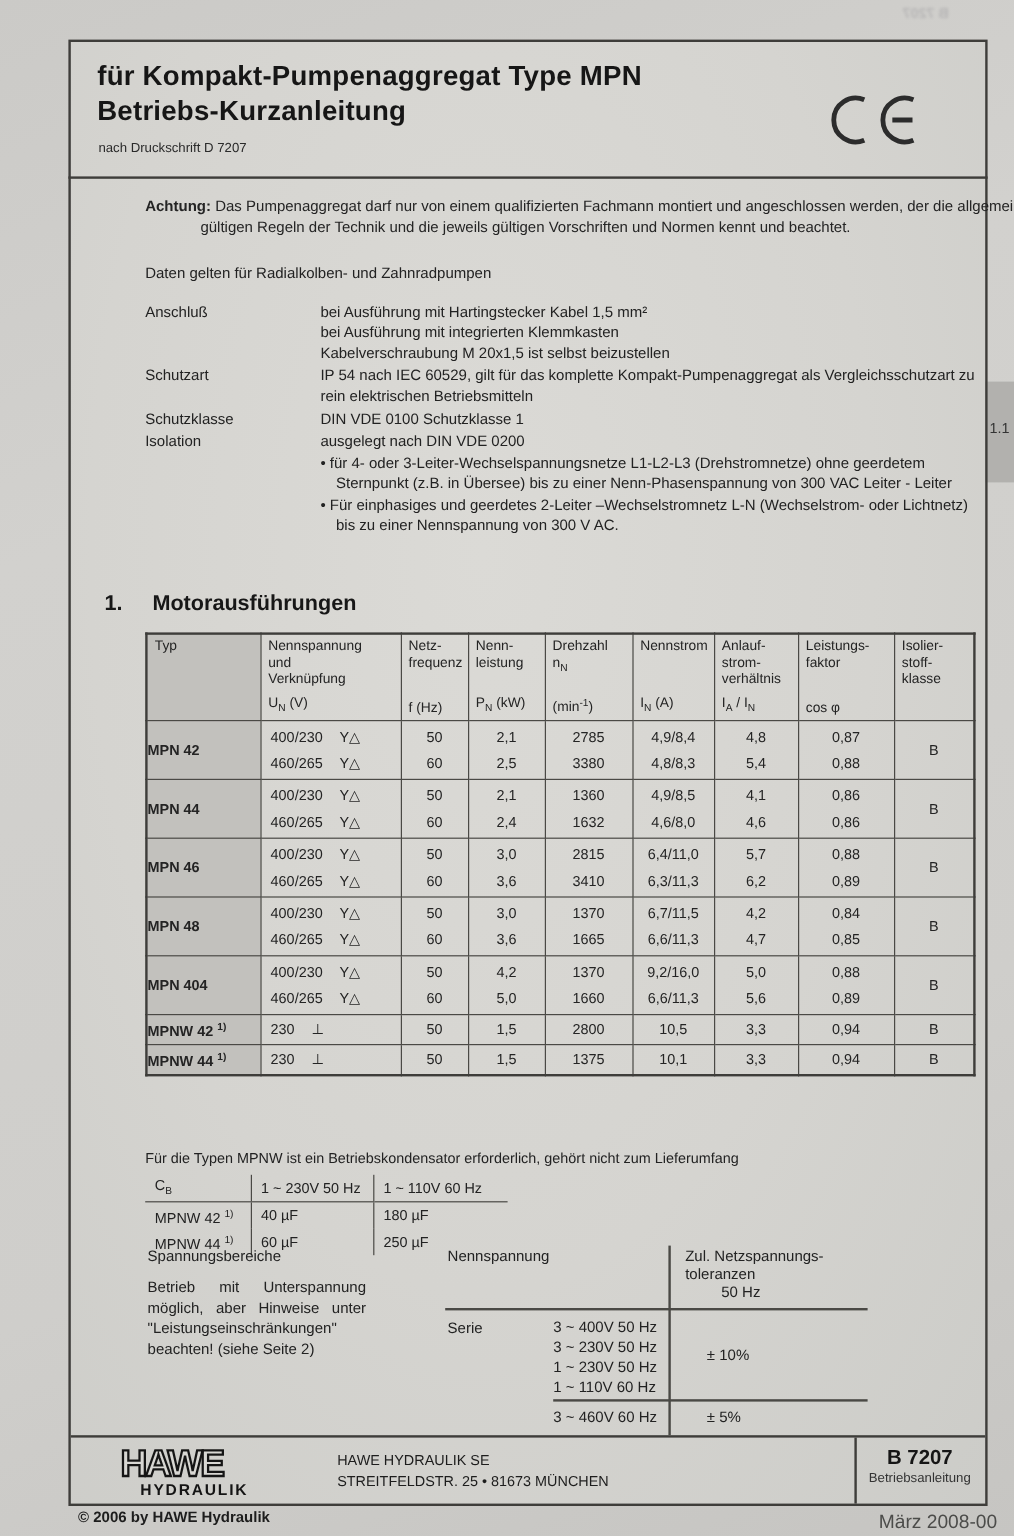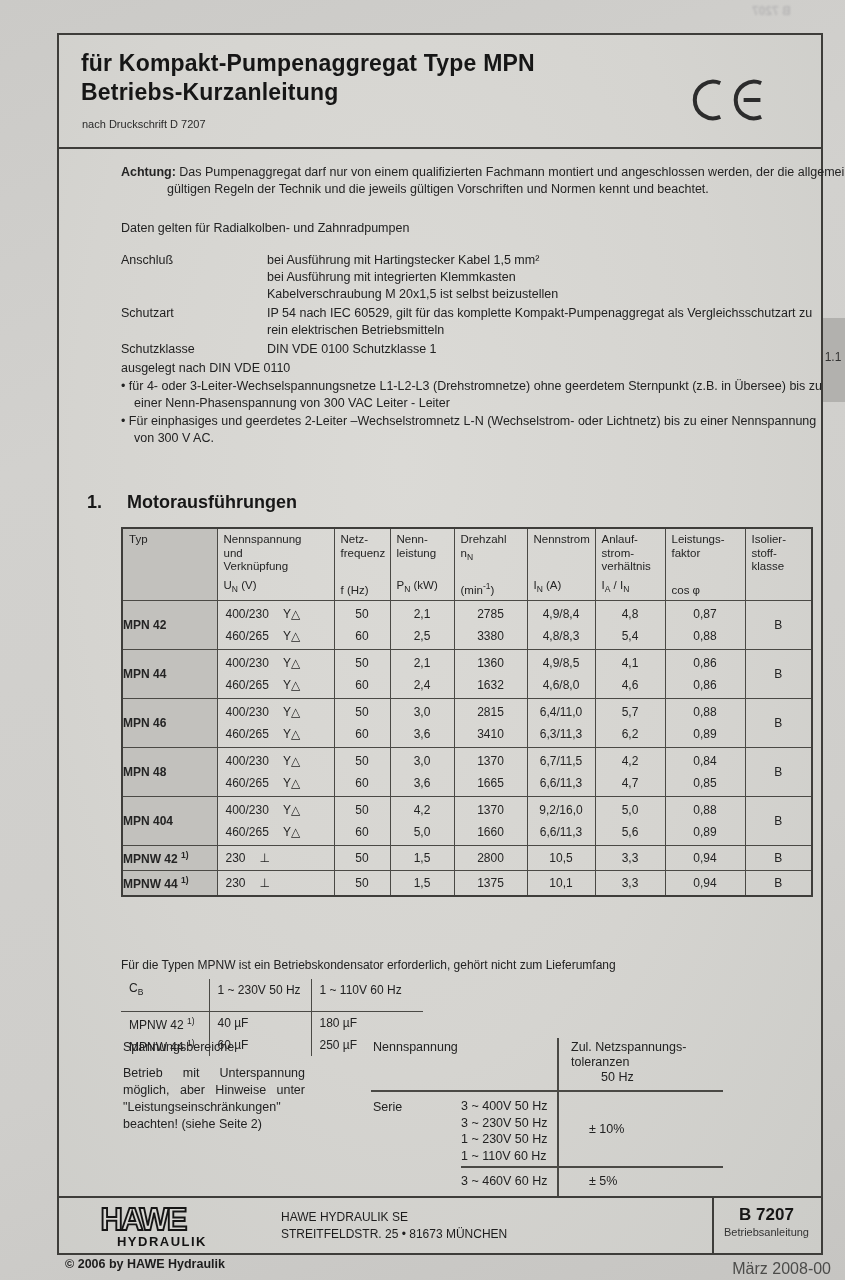--- a/index.html
+++ b/index.html
@@ -64,21 +64,21 @@
 
   
   .footnote{left:62px;top:872px;width:706px;font-size:12px;line-height:16px;
     padding-left:14px;text-indent:-14px;}
   .mpnwnote{left:62px;top:923px;font-size:12px;}
 
   
   table.cb{position:absolute;left:62px;top:944px;border-collapse:collapse;font-size:12px;table-layout:fixed;}
   table.cb td{padding:1px 6px 1px 8px;line-height:16px;}
   table.cb .v{border-left:1.5px solid #4a4945;}
-  table.cb tr.hd td{border-bottom:1.5px solid #4a4945;padding-bottom:11px;margin-top:16px;}
+  table.cb tr.hd td{border-bottom:1.5px solid #4a4945;padding-bottom:1px;margin-top:16px;}
 
   
   .volt-block{left:62px;top:1003px;width:585px;height:160px;font-size:12.5px;}
   .vb-heading{left:2px;top:2px;}
   .vb-note{left:2px;top:27px;width:182px;line-height:17px;text-align:justify;}
   .vb-nenn{left:252px;top:2px;}
   .vb-tol{left:450px;top:2px;line-height:15px;}
   .vb-tol .ctr{padding-left:30px;}
   .vb-h1{left:250px;top:52px;width:352px;height:1.5px;background:#4a4945;position:absolute;}
   .vb-serie{left:252px;top:62px;position:absolute;}
@@ -157,22 +157,23 @@
       </div>
       <div class="specrow">
         <div class="speclabel">Schutzart</div>
         <div class="speccontent">IP 54 nach IEC 60529, gilt für das komplette Kompakt-Pumpenaggregat als Vergleichsschutzart zu rein elektrischen Betriebsmitteln</div>
       </div>
       <div class="specrow">
         <div class="speclabel">Schutzklasse</div>
         <div class="speccontent">DIN VDE 0100 Schutzklasse 1</div>
       </div>
       <div class="specrow">
+        <div class="speclabel">Isolation</div>
         <div class="speccontent">
-          <div>ausgelegt nach DIN VDE 0110</div>
+          <div>ausgelegt nach DIN VDE 0200</div>
           <ul class="bullets">
             <li>für 4- oder 3-Leiter-Wechselspannungsnetze L1-L2-L3 (Drehstromnetze) ohne geerdetem Sternpunkt (z.B. in Übersee) bis zu einer Nenn-Phasenspannung von 300 VAC  Leiter - Leiter</li>
             <li>Für einphasiges und geerdetes 2-Leiter –Wechselstromnetz L-N (Wechselstrom- oder Lichtnetz) bis zu einer Nennspannung von 300 V AC.</li>
           </ul>
         </div>
       </div>
     </div>
 
     <div class="abs sec1">
       <span class="num">1.</span>

